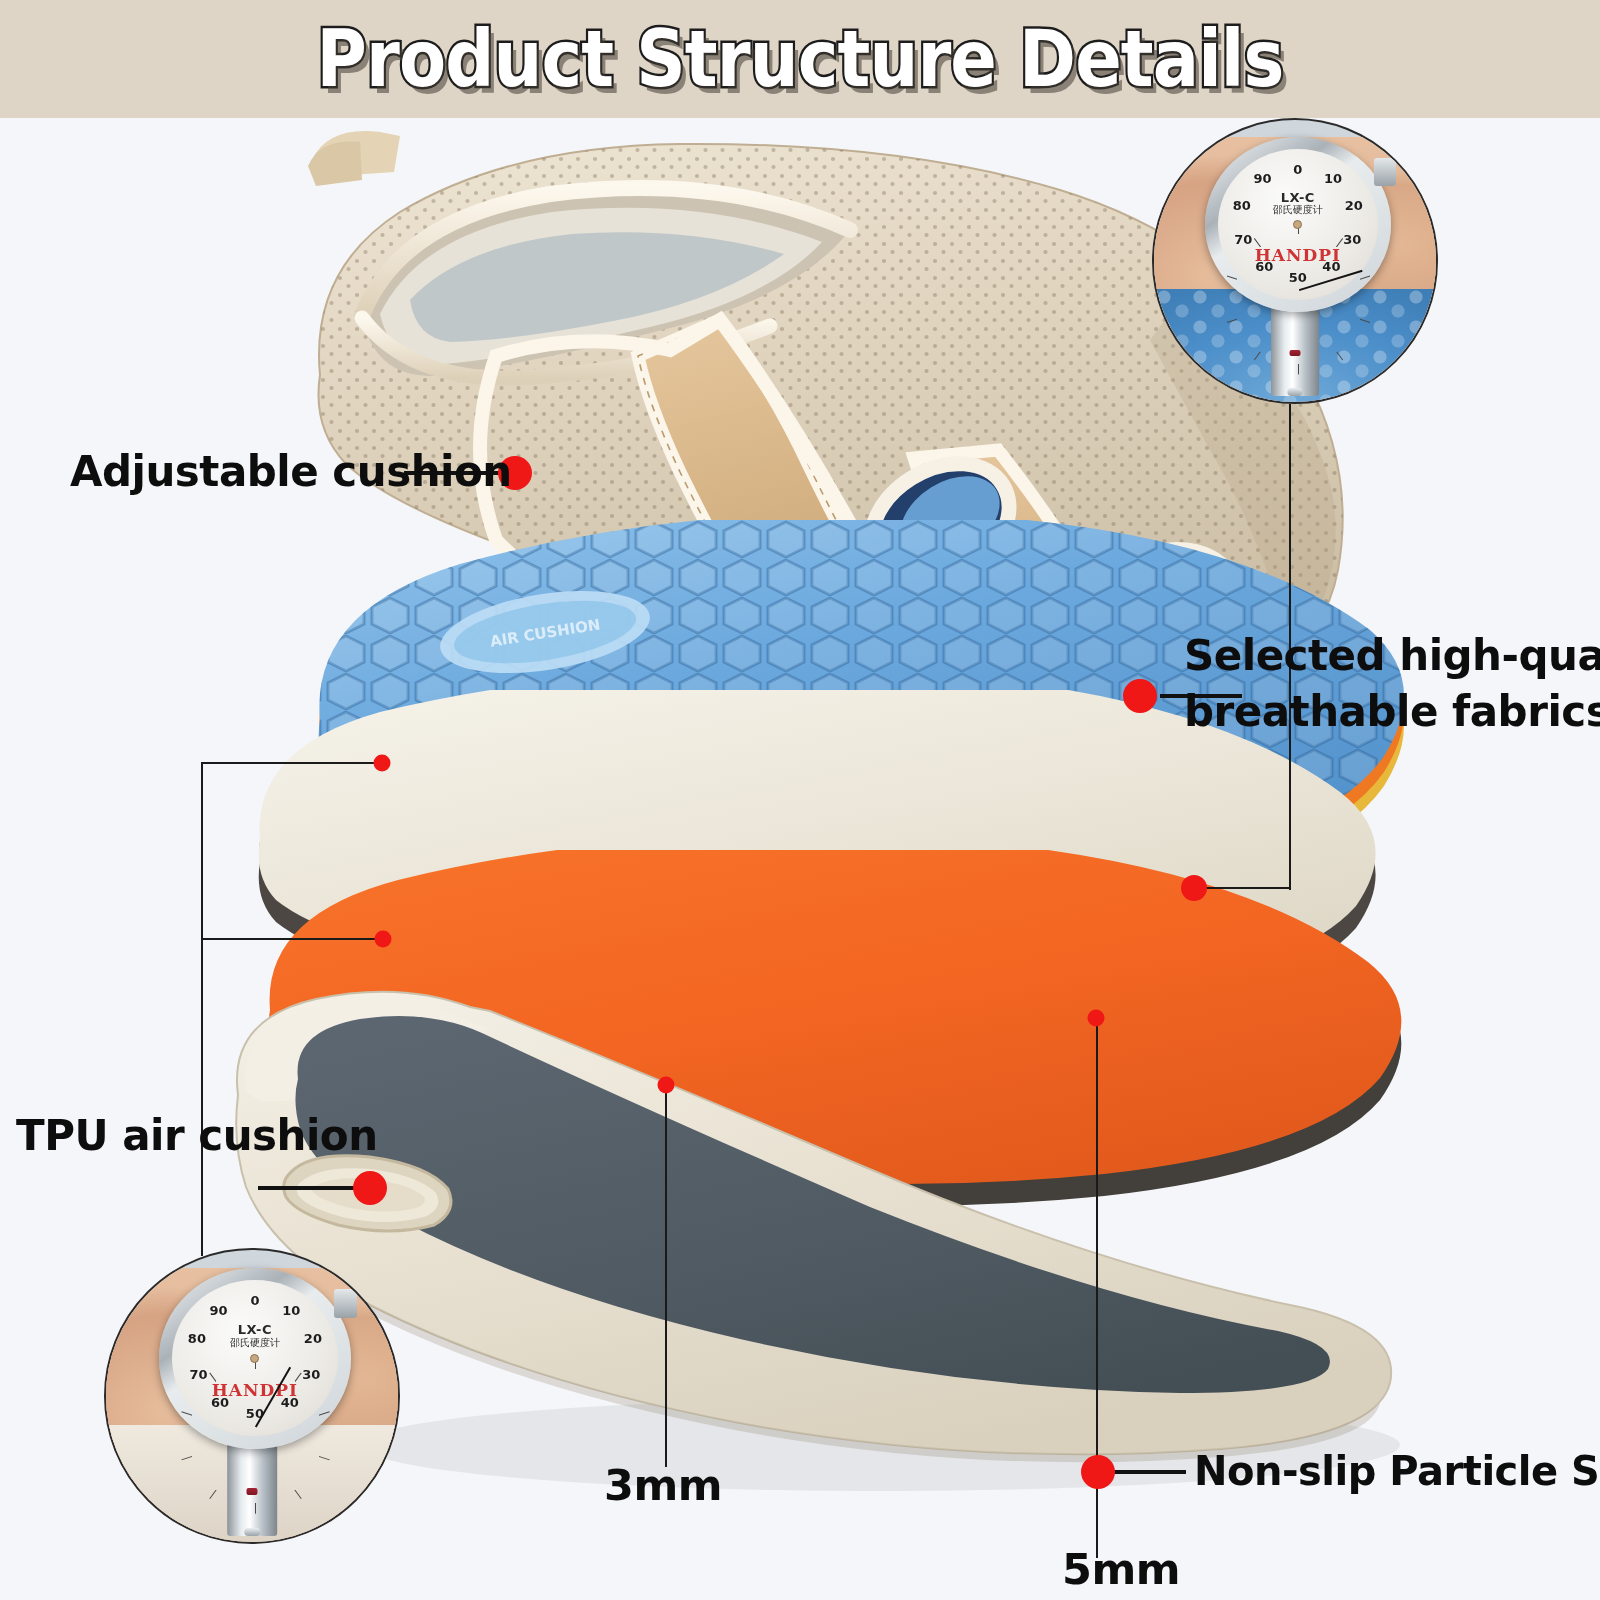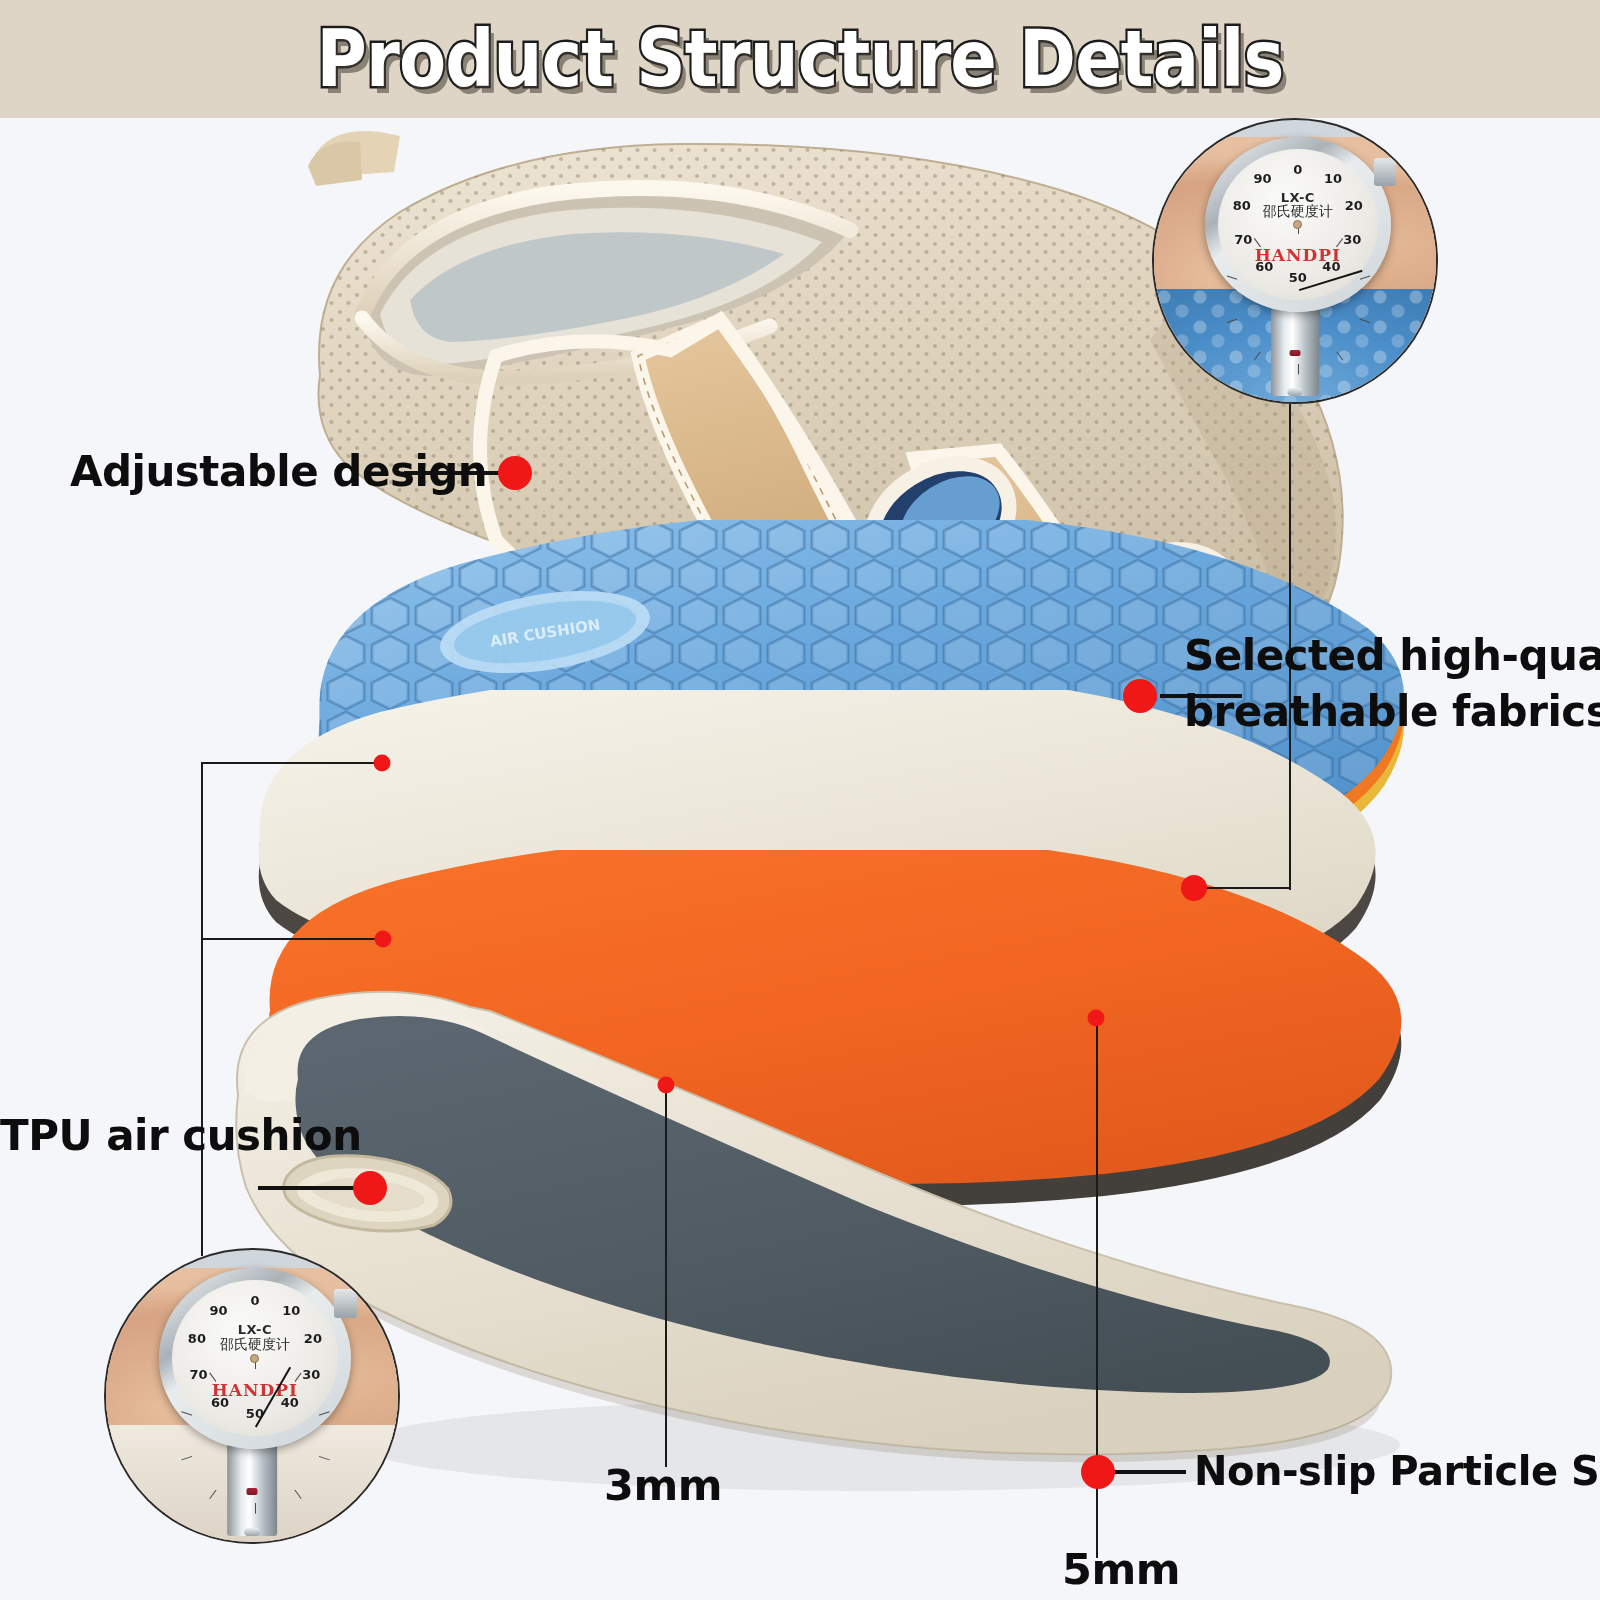--- a/index.html
+++ b/index.html
@@ -147,21 +147,21 @@
     position: absolute; left: 50%; top: 27%;
     transform: translateX(-50%);
     font-family: "DejaVu Sans", sans-serif;
     font-size: 13px; font-weight: 600; color: #2a2a2a;
     letter-spacing: 0.5px;
   }
   .dial-label-cn {
     position: absolute; left: 50%; top: 36%;
     transform: translateX(-50%);
     font-family: "DejaVu Sans", sans-serif;
-    font-size: 14px; color: #2a2a2a; white-space: nowrap;
+    font-size: 10px; color: #2a2a2a; white-space: nowrap;
   }
   .dial-brand {
     position: absolute; left: 50%; top: 64%;
     transform: translateX(-50%);
     font-family: "DejaVu Serif", serif;
     font-size: 17px; font-weight: 700; color: #cf3334;
     letter-spacing: 1px;
   }
   .dial-needle {
     position: absolute; left: 50%; top: 50%;
@@ -475,39 +475,39 @@
         <div class="dial-brand">HANDPI</div>
 
         <div class="dial-needle" style="transform:rotate(30deg)"></div>
         <div class="dial-hub"></div>
       </div>
     </div>
   </div>
 
   <div class="leader h" style="left:404px; top:471px; width:100px;"></div>
   <div class="dot big" style="left:515px; top:473px;"></div>
-  <div class="callout lg" style="left:70px; top:444px;">Adjustable design</div>
+  <div class="callout lg" style="left:70px; top:444px;">Adjustable cushion</div>
 
   <div class="leader v thin" style="left:1289px; top:404px; height:486px;"></div>
   <div class="leader h thin" style="left:1194px; top:887px; width:97px;"></div>
   <div class="dot mid" style="left:1194px; top:888px;"></div>
 
   <div class="leader h" style="left:1160px; top:694px; width:82px;"></div>
   <div class="dot big" style="left:1140px; top:696px;"></div>
   <div class="callout lg" style="left:1184px; top:628px;"><span>Selected high-quality</span><span class="l2">breathable fabrics</span></div>
 
   <div class="leader h thin" style="left:201px; top:762px; width:182px;"></div>
   <div class="dot sm" style="left:382px; top:763px;"></div>
   <div class="leader h thin" style="left:201px; top:938px; width:182px;"></div>
   <div class="dot sm" style="left:383px; top:939px;"></div>
   <div class="leader v thin" style="left:201px; top:762px; height:494px;"></div>
 
   <div class="leader h" style="left:258px; top:1186px; width:98px;"></div>
   <div class="dot big" style="left:370px; top:1188px;"></div>
-  <div class="callout lg" style="left:0; top:1108px;text-align:right;">TPU air cushion</div>
+  <div class="callout lg" style="left:16px; top:1108px;text-align:right;">TPU air cushion</div>
 
   <div class="leader v thin" style="left:665px; top:1085px; height:382px;"></div>
   <div class="dot sm" style="left:666px; top:1085px;"></div>
   <div class="callout sm" style="left:604px; top:1462px;">3mm</div>
 
   <div class="leader v thin" style="left:1096px; top:1018px; height:540px;"></div>
   <div class="dot sm" style="left:1096px; top:1018px;"></div>
   <div class="callout sm" style="left:1062px; top:1546px;">5mm</div>
 
   <div class="leader h" style="left:1108px; top:1470px; width:78px;"></div>

